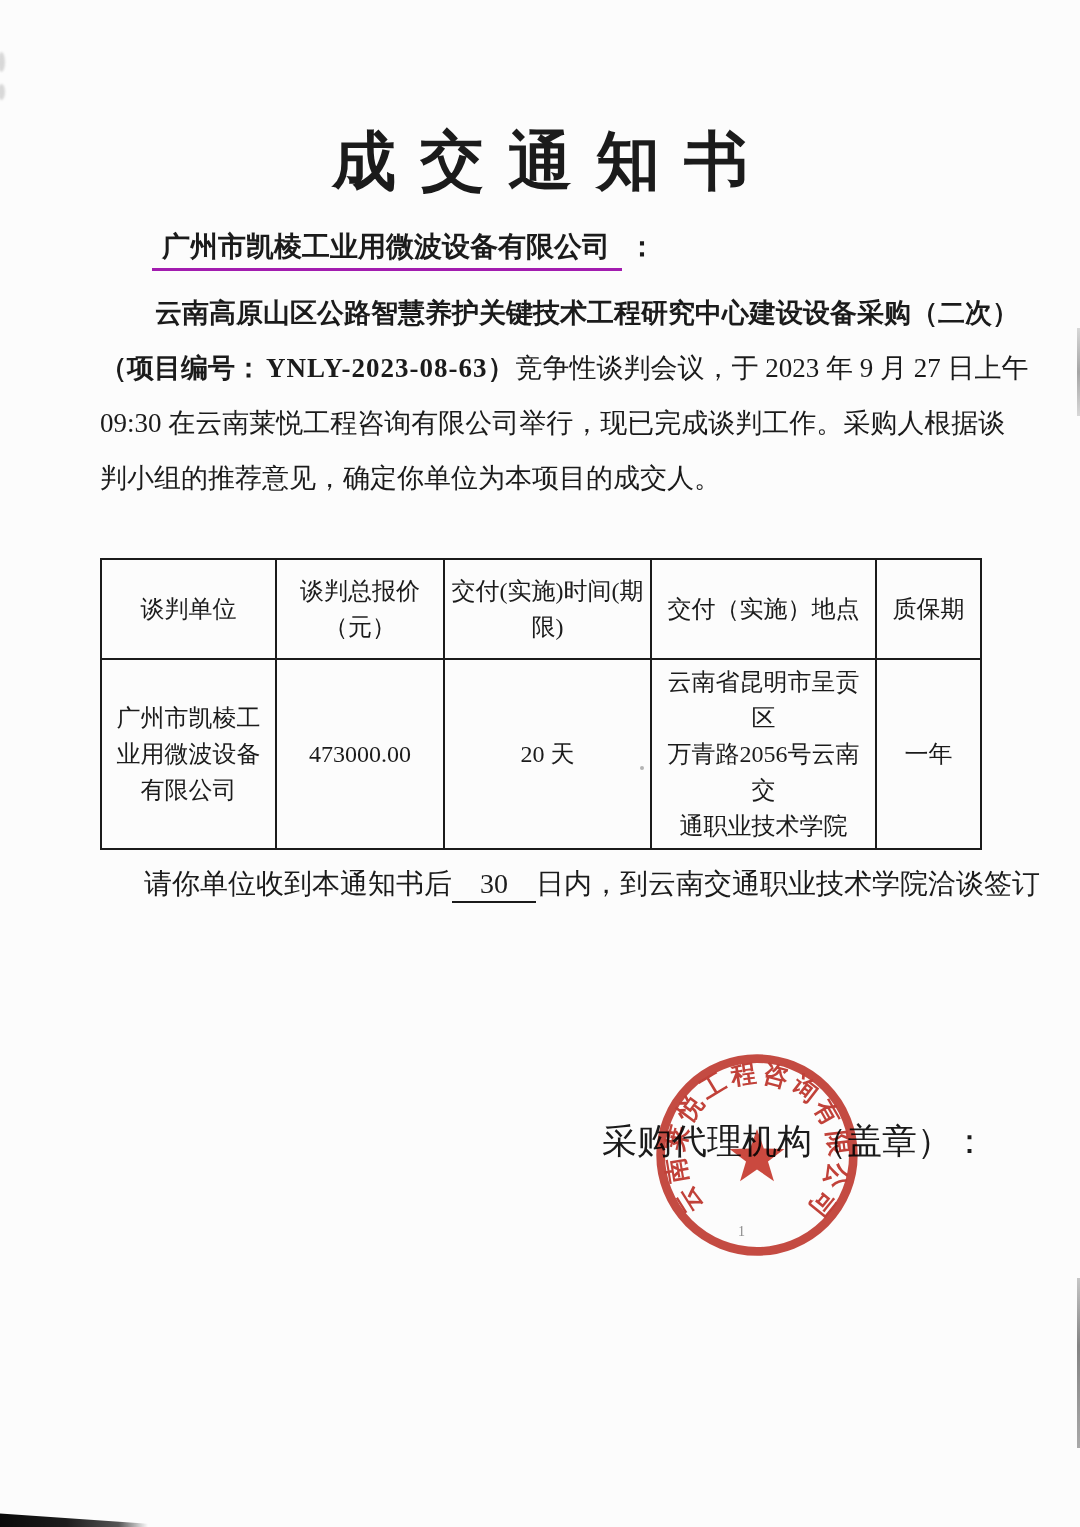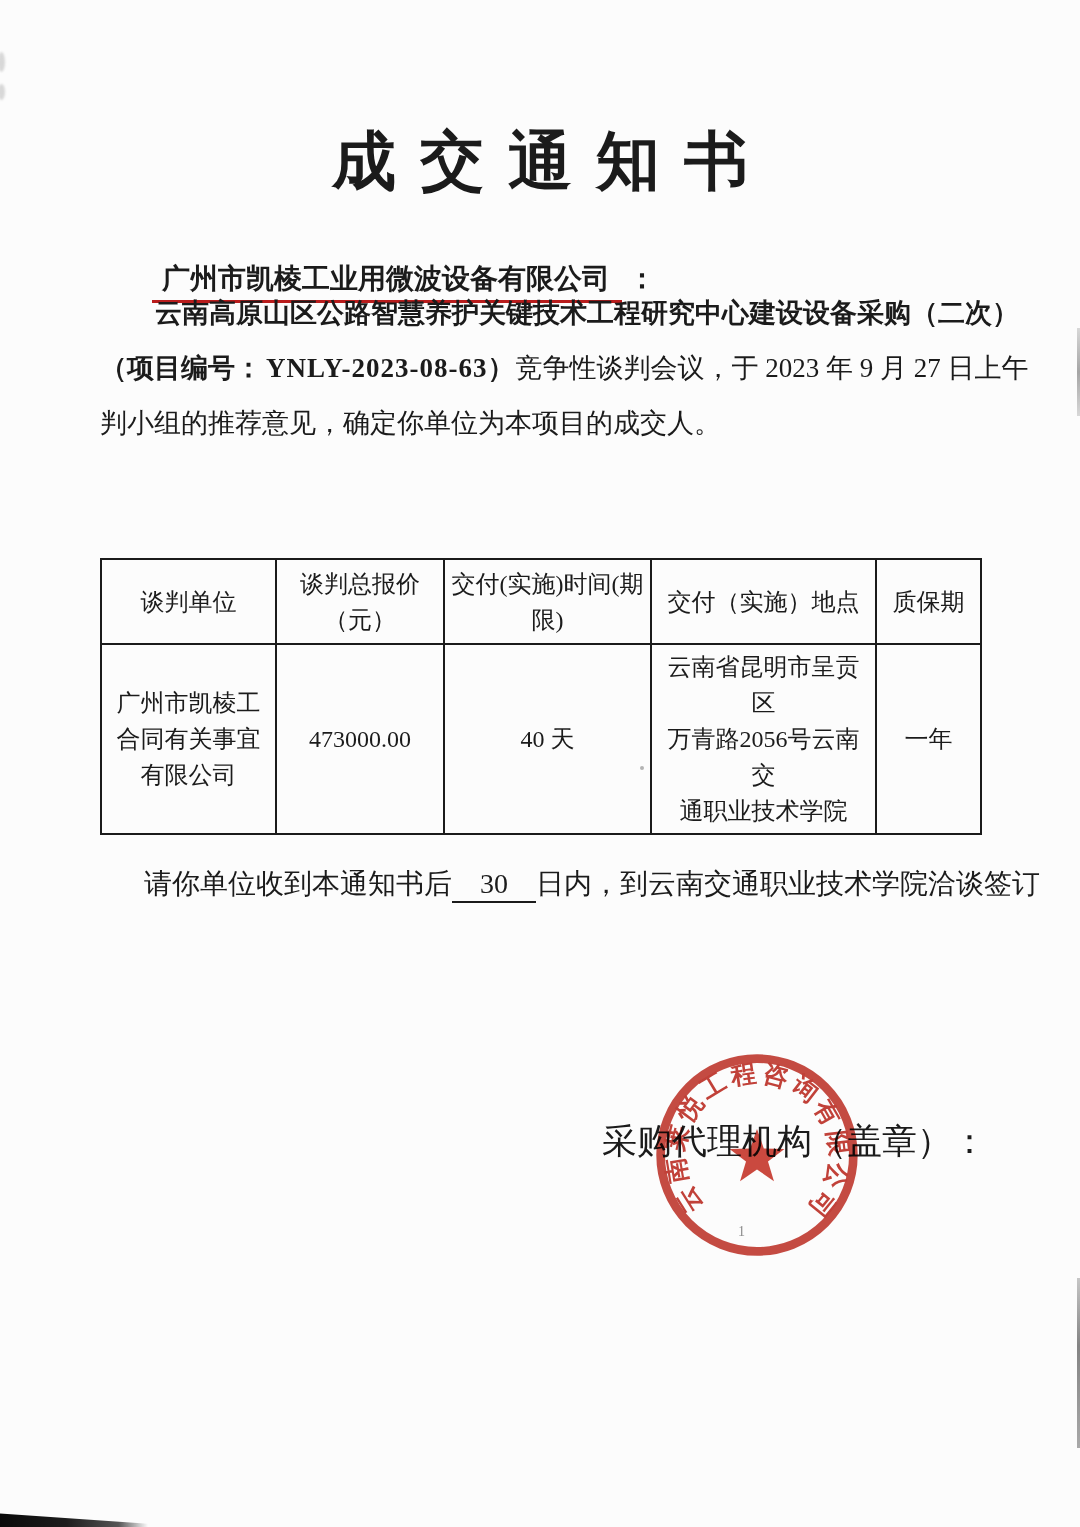--- a/index.html
+++ b/index.html
@@ -13,43 +13,42 @@
   .doc-title {
     position:absolute; top:118px; left:0; width:100%;
     text-align:center; font-size:64px; font-weight:700;
     letter-spacing:24px; padding-left:24px;
   }
   .addressee {
     position:absolute; top:228px; left:152px;
     font-size:28px; font-weight:700; white-space:nowrap;
   }
   .addressee .uline {
-    display:inline-block; border-bottom:3px solid #b91c1c;
+    display:inline-block; border-bottom:3px solid #a21caf;
     padding:0 12px 2px 10px;
-    margin-top:32px;
   }
   .addressee .colon { margin-left:6px; }
   .intro {
     position:absolute; top:286px; left:100px; width:872px;
     font-size:27px; line-height:55px;
   }
   .intro .ln { white-space:nowrap; }
   .intro .indent { text-indent:55px;text-align:right; }
   .b { font-weight:700; }
   .code { font-weight:700; margin-left:4px; letter-spacing:1px; }
   table.deal {
     position:absolute; top:558px; left:100px; width:880px;
     border-collapse:collapse; table-layout:fixed;
     font-size:24px;
   }
   table.deal td, table.deal th {
     border:2px solid #1b1b1b; text-align:center; vertical-align:middle;
     white-space:pre-line; font-weight:400; line-height:36px; padding:4px 6px;
   }
-  table.deal tr.hdr  { height:85px; }
+  table.deal tr.hdr  { height:100px; }
   table.deal tr.data { height:150px; }
   .c1{width:175px}.c2{width:168px}.c3{width:207px}.c4{width:225px}.c5{width:105px}
   .notice {
     position:absolute; top:855px; left:100px; width:880px;
     font-size:28px; line-height:58px;
   }
   .notice .ln1 { text-indent:44px; white-space:nowrap; }
   .notice .blank {
     display:inline-block; width:84px; text-align:center; text-indent:0;
     border-bottom:2px solid #1b1b1b; line-height:34px;
@@ -93,20 +92,21 @@
 
 <div class="page">
 
   <div class="doc-title">成交通知书</div>
 
   <div class="addressee"><span class="uline">广州市凯棱工业用微波设备有限公司</span><span class="colon">：</span></div>
 
   <div class="intro">
     <div class="ln indent b">云南高原山区公路智慧养护关键技术工程研究中心建设设备采购（二次）</div>
     <div class="ln"><span class="b">（项目编号：</span><span class="code">YNLY-2023-08-63）</span><span>竞争性谈判会议，于 2023 年 9 月 27 日上午</span></div>
+    <div class="ln">09:30 在云南莱悦工程咨询有限公司举行，现已完成谈判工作。采购人根据谈</div>
     <div class="ln">判小组的推荐意见，确定你单位为本项目的成交人。</div>
   </div>
 
   <table class="deal">
     <colgroup>
       <col class="c1">
         <col class="c2">
         <col class="c3">
         <col class="c4">
         <col class="c5">
@@ -116,24 +116,24 @@
         <td>谈判单位</td>
         <td>谈判总报价
 （元）</td>
         <td>交付(实施)时间(期
 限)</td>
         <td>交付（实施）地点</td>
         <td>质保期</td>
       </tr>
       <tr class="data">
         <td>广州市凯棱工
-合同有关事宜
+业用微波设备
 有限公司</td>
         <td>473000.00</td>
-        <td>40 天</td>
+        <td>20 天</td>
         <td>云南省昆明市呈贡区
 万青路2056号云南交
 通职业技术学院</td>
         <td>一年</td>
       </tr>
     </tbody>
   </table>
 
   <div class="notice">
     <div class="ln1"><span>请你单位收到本通知书后</span><span class="blank">30</span><span>日内，到云南交通职业技术学院洽谈签订</span></div>

